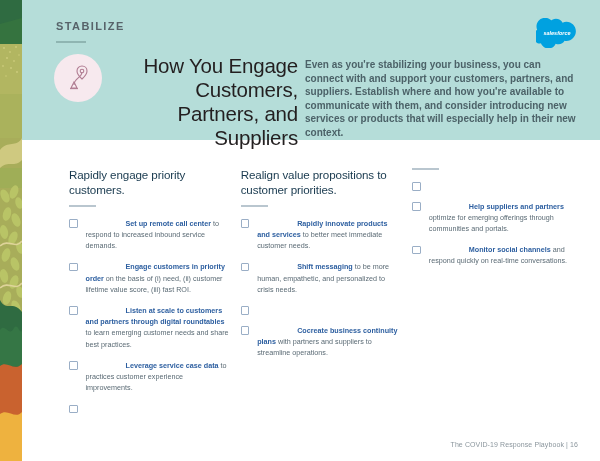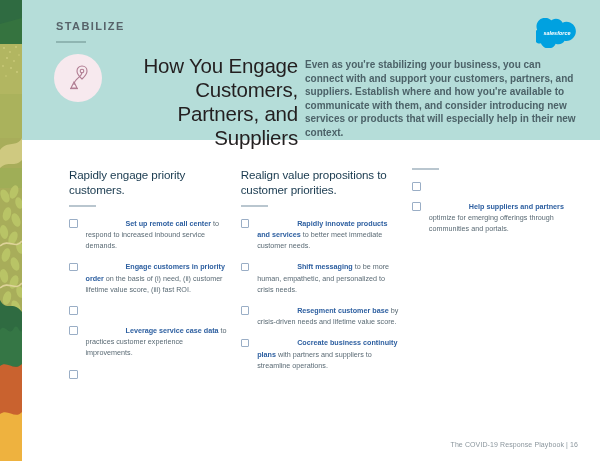--- a/index.html
+++ b/index.html
@@ -224,20 +224,21 @@
       <div class="item">
         <div class="cbox"></div>
         <div class="item-text"><b>Set up remote call center</b><span> to respond to increased inbound service demands.</span></div>
       </div>
       <div class="item">
         <div class="cbox"></div>
         <div class="item-text"><b>Engage customers in priority order</b><span> on the basis of (i) need, (ii) customer lifetime value score, (iii) fast ROI.</span></div>
       </div>
       <div class="item">
         <div class="cbox"></div>
+        <div class="item-text"><b>Listen at scale to customers and partners through digital roundtables</b><span> to learn emerging customer needs and share best practices.</span></div>
       </div>
       <div class="item">
         <div class="cbox"></div>
         <div class="item-text"><b>Leverage service case data</b><span> to practices customer experience improvements.</span></div>
       </div>
       <div class="item">
         <div class="cbox"></div>
       </div>
     </div>
 
@@ -247,36 +248,39 @@
       <div class="item">
         <div class="cbox"></div>
         <div class="item-text"><b>Rapidly innovate products and services</b><span> to better meet immediate customer needs.</span></div>
       </div>
       <div class="item">
         <div class="cbox"></div>
         <div class="item-text"><b>Shift messaging</b><span> to be more human, empathetic, and personalized to crisis needs.</span></div>
       </div>
       <div class="item">
         <div class="cbox"></div>
-        <div class="item-text"><b>Resegment customer base</b><span> by crisis-driven needs and lifetime value score.</span></div>
       </div>
       <div class="item">
         <div class="cbox"></div>
         <div class="item-text"><b>Cocreate business continuity plans</b><span> with partners and suppliers to streamline operations.</span></div>
       </div>
     </div>
 
     <div class="col">
       <div class="col-rule"></div>
       <div class="item">
         <div class="cbox"></div>
       </div>
       <div class="item">
         <div class="cbox"></div>
         <div class="item-text"><b>Help suppliers and partners</b><span> optimize for emerging offerings through communities and portals.</span></div>
       </div>
+      <div class="item">
+        <div class="cbox"></div>
+        <div class="item-text"><b>Monitor social channels</b><span> and respond quickly on real-time conversations.</span></div>
+      </div>
     </div>
 
   </div>
 
   <div class="footer">The COVID-19 Response Playbook  |  16</div>
 
 </div>
 
 </body></html>

